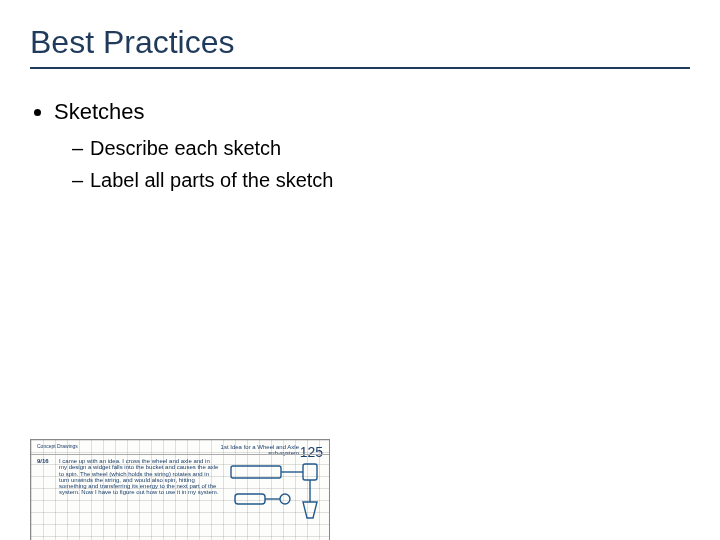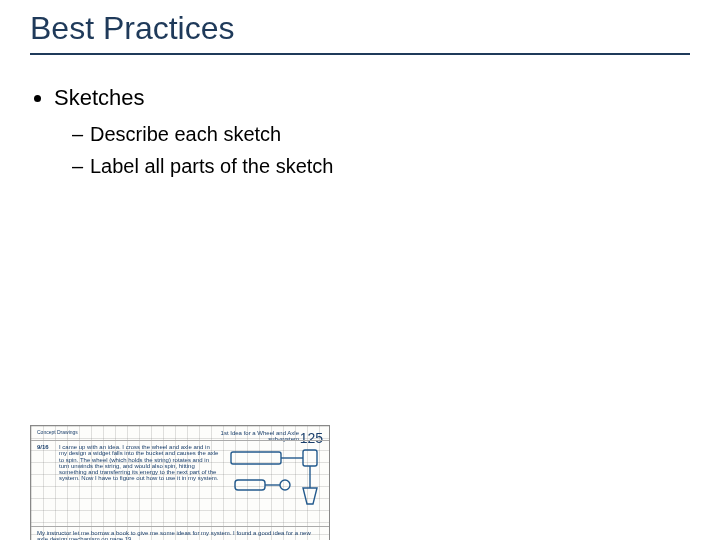--- a/index.html
+++ b/index.html
@@ -10,21 +10,21 @@
     background: #ffffff;
     font-family: Arial, Helvetica, sans-serif;
     color: #000;
     overflow: hidden;
   }
   .slide {
     position: relative;
     width: 720px;
     height: 420px;
     box-sizing: border-box;
-    padding: 10px 30px;
+    padding: 24px 30px;
   }
   .title {
     font-size: 32px;
     font-weight: 400;
     color: #1f3a5a;
     border-bottom: 2px solid #1f3a5a;
     padding-bottom: 6px;
     margin: 0 0 30px 0;
   }
   .content {

